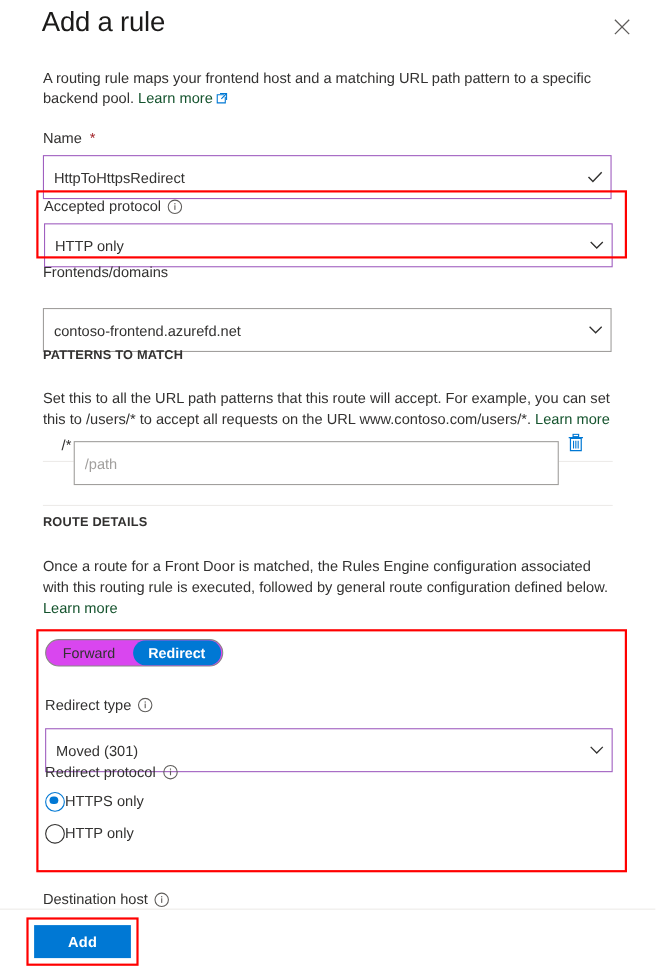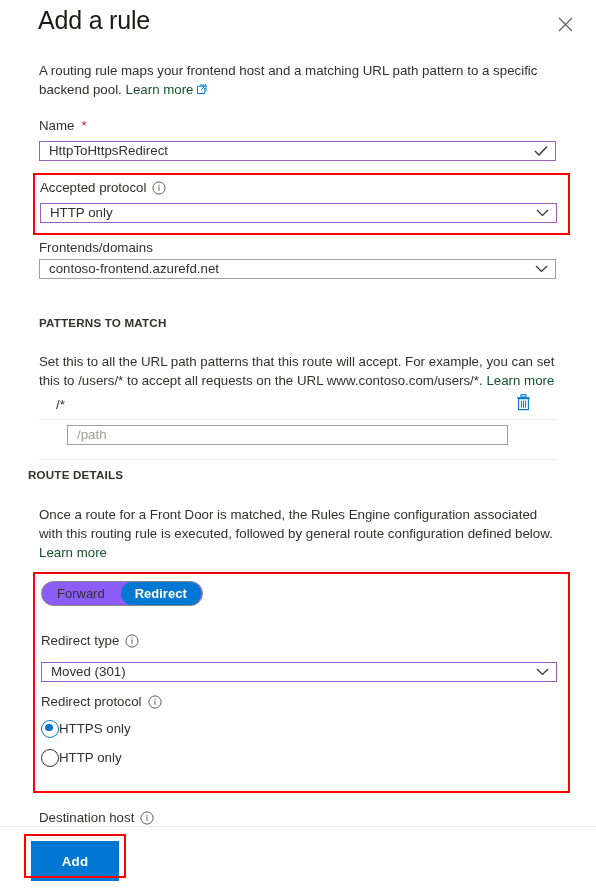--- a/index.html
+++ b/index.html
@@ -75,21 +75,21 @@
   .section-title {
     font-size: 11.6px;
     font-weight: bold;
     color: #323130;
     letter-spacing: 0.2px;
   }
 
   
   .tb {
     width: 100%;
-    height: 20px;
+    height: 40px;
     border: 1px solid #a19f9d;
     background: #fff;
     font-family: "Liberation Sans", sans-serif;
     font-size: 13.3px;
     color: #323130;
     padding: 0 28px 0 9px;
     line-height: 24px;
     outline: none;
   }
   .tb.purple { border: 1px solid #a05fc0; }
@@ -106,21 +106,21 @@
   .field-adorn.click { pointer-events: auto; cursor: pointer; }
 
   
   .pill-group {
     display: inline-flex;
     align-items: center;
     border: 1px solid #8a8886;
     border-radius: 14px;
     height: 25px;
     padding: 0;
-    background: #8b5cf6;
+    background: #d946ef;
     overflow: hidden;
   }
   .pill {
     font-size: 13px;
     color: #323130;
     padding: 0 14px;
     height: 23px;
     line-height: 23px;
     border-radius: 13px;
     cursor: pointer;
@@ -189,21 +189,21 @@
     padding-left: 17px;
   }
   .trash-btn {
     background: none; border: none; padding: 0;
     cursor: pointer; display: flex; align-items: center;
   }
 
   .add-btn {
     position: absolute;
     left: 31px; top: 841px;
-    width: 88px; height: 40px;
+    width: 88px; height: 30px;
     background: #0078d4;
     color: #ffffff;
     border: none;
     font-family: "Liberation Sans", sans-serif;
     font-size: 13.3px;
     font-weight: bold;
     cursor: pointer;
     letter-spacing: 0.2px;
   }
   .footer-sep {
@@ -273,21 +273,21 @@
       </span>
     </div>
   </div>
 
   <div class="annot" style="left:33px; top:173px; width:537px; height:62px;"></div>
 
   <div style="position:absolute; left:39px; top:240px; width:517px;">
     <div class="field-label">
       <span>Frontends/domains</span>
     </div>
-    <div class="field-wrap" style="margin-top:3px;">
+    <div class="field-wrap" style="margin-top:24px;">
       <input class="tb" type="text" readonly="" value="contoso-frontend.azurefd.net" style="">
       <span class="field-adorn click">
         <svg width="13" height="8" viewBox="0 0 13 8">
             <path d="M1 1 L6.5 6.5 L12 1" stroke="#323130" stroke-width="1.2" fill="none"></path>
           </svg>
       </span>
     </div>
   </div>
 
   <div class="section-title" style="position:absolute; left:39px; top:316px;">PATTERNS TO MATCH</div>
@@ -305,27 +305,27 @@
           <rect x="5" y="0.8" width="5" height="2.2" stroke="#0078d4" stroke-width="1.1" fill="none"></rect>
           <path d="M1 3.8 H14" stroke="#0078d4" stroke-width="1.2"></path>
           <path d="M2.6 4.6 H12.4 V15.6 H2.6 Z" stroke="#0078d4" stroke-width="1.1" fill="none"></path>
           <path d="M5.4 6.6 V13.8 M7.5 6.6 V13.8 M9.6 6.6 V13.8" stroke="#0078d4" stroke-width="1"></path>
         </svg>
       </span>
     </button>
   </div>
   <div class="hr" style="left:39px; top:419px; width:518px;"></div>
 
-  <div class="field-wrap" style="position:absolute; left:47px; top:425px; width:461px;padding-left:20px;">
+  <div class="field-wrap" style="position:absolute; left:47px; top:401px; width:461px;padding-left:20px;">
     <input class="tb" type="text" style="padding-right: 9px;" placeholder="/path">
   </div>
 
   <div class="hr" style="left:39px; top:459px; width:518px;"></div>
 
-  <div class="section-title" style="position:absolute; left:28px; top:468px;">ROUTE DETAILS</div>
+  <div class="section-title" style="position:absolute; left:39px; top:468px;">ROUTE DETAILS</div>
 
   <div style="position:absolute; left:39px; top:505px; width:518px; font-size:13.3px; line-height:19px; color:#323130;">
     <span>Once a route for a Front Door is matched, the Rules Engine configuration associated with this routing rule is executed, followed by general route configuration defined below.</span>
     <a class="link" href="#"><span>Learn more</span></a>
   </div>
 
   <div style="position:absolute; left:41px; top:575px;">
     <div class="pill-group" style="margin-top:6px;">
       <button class="pill">Forward</button>
       <button class="pill selected">Redirect</button>

